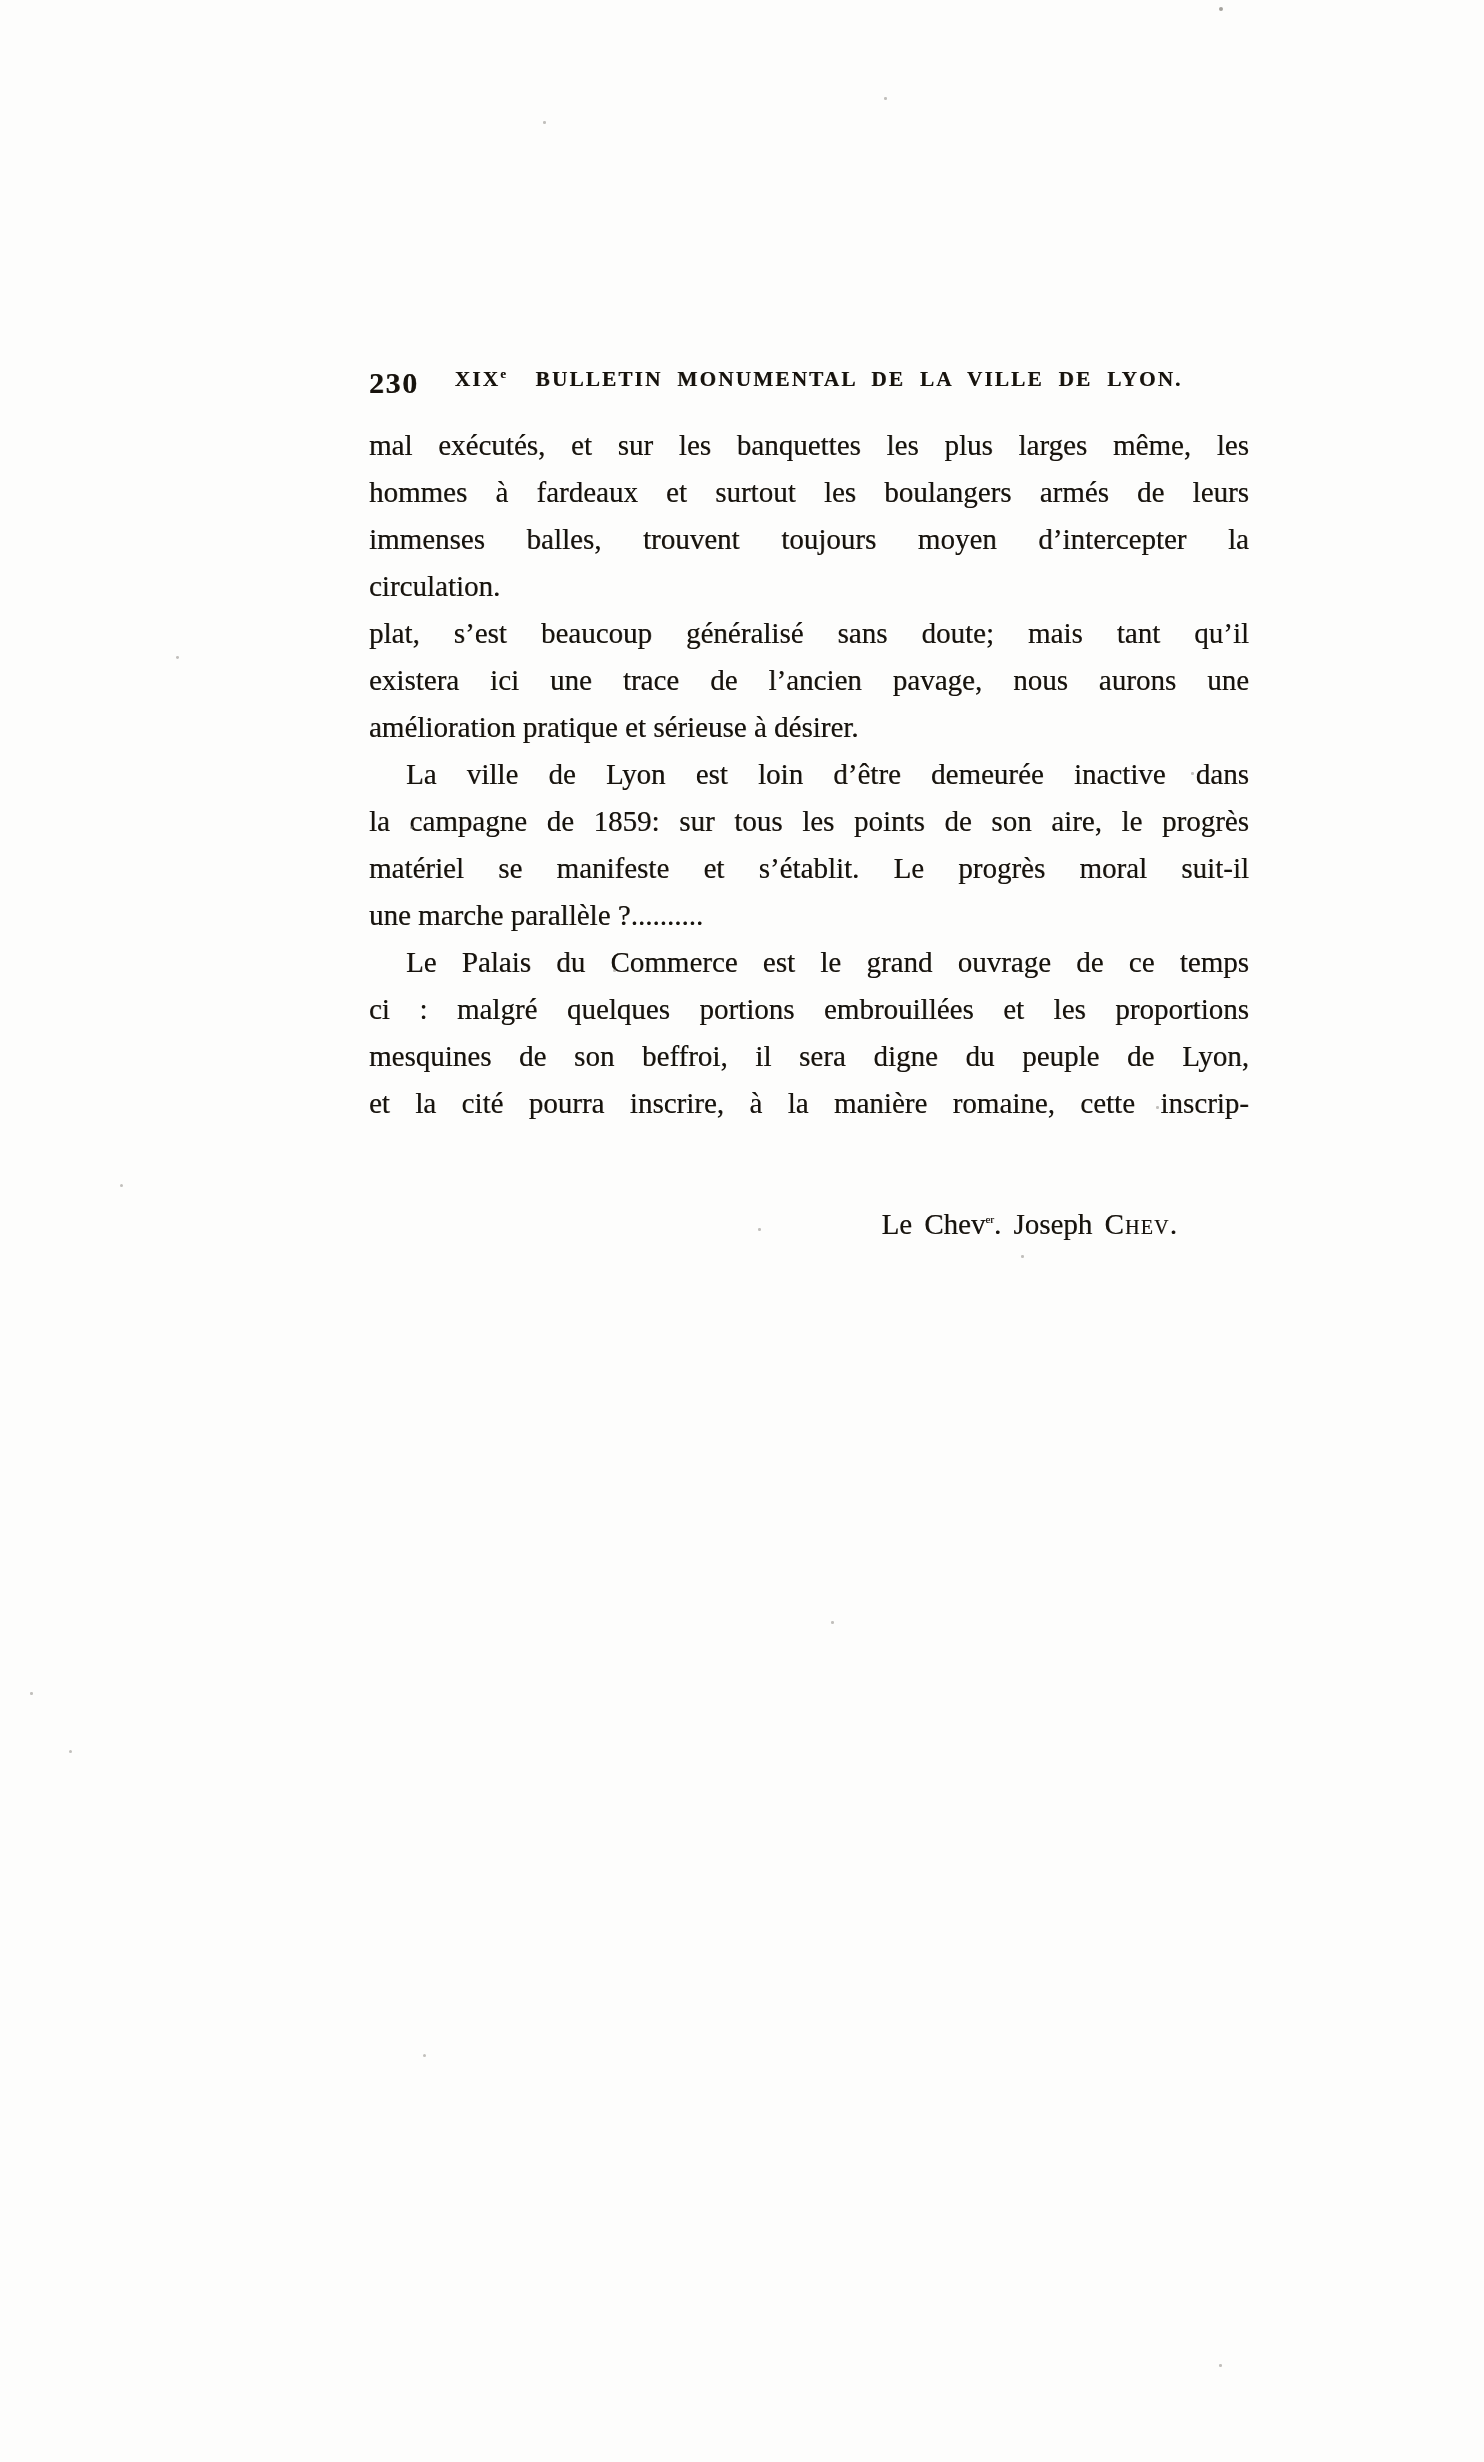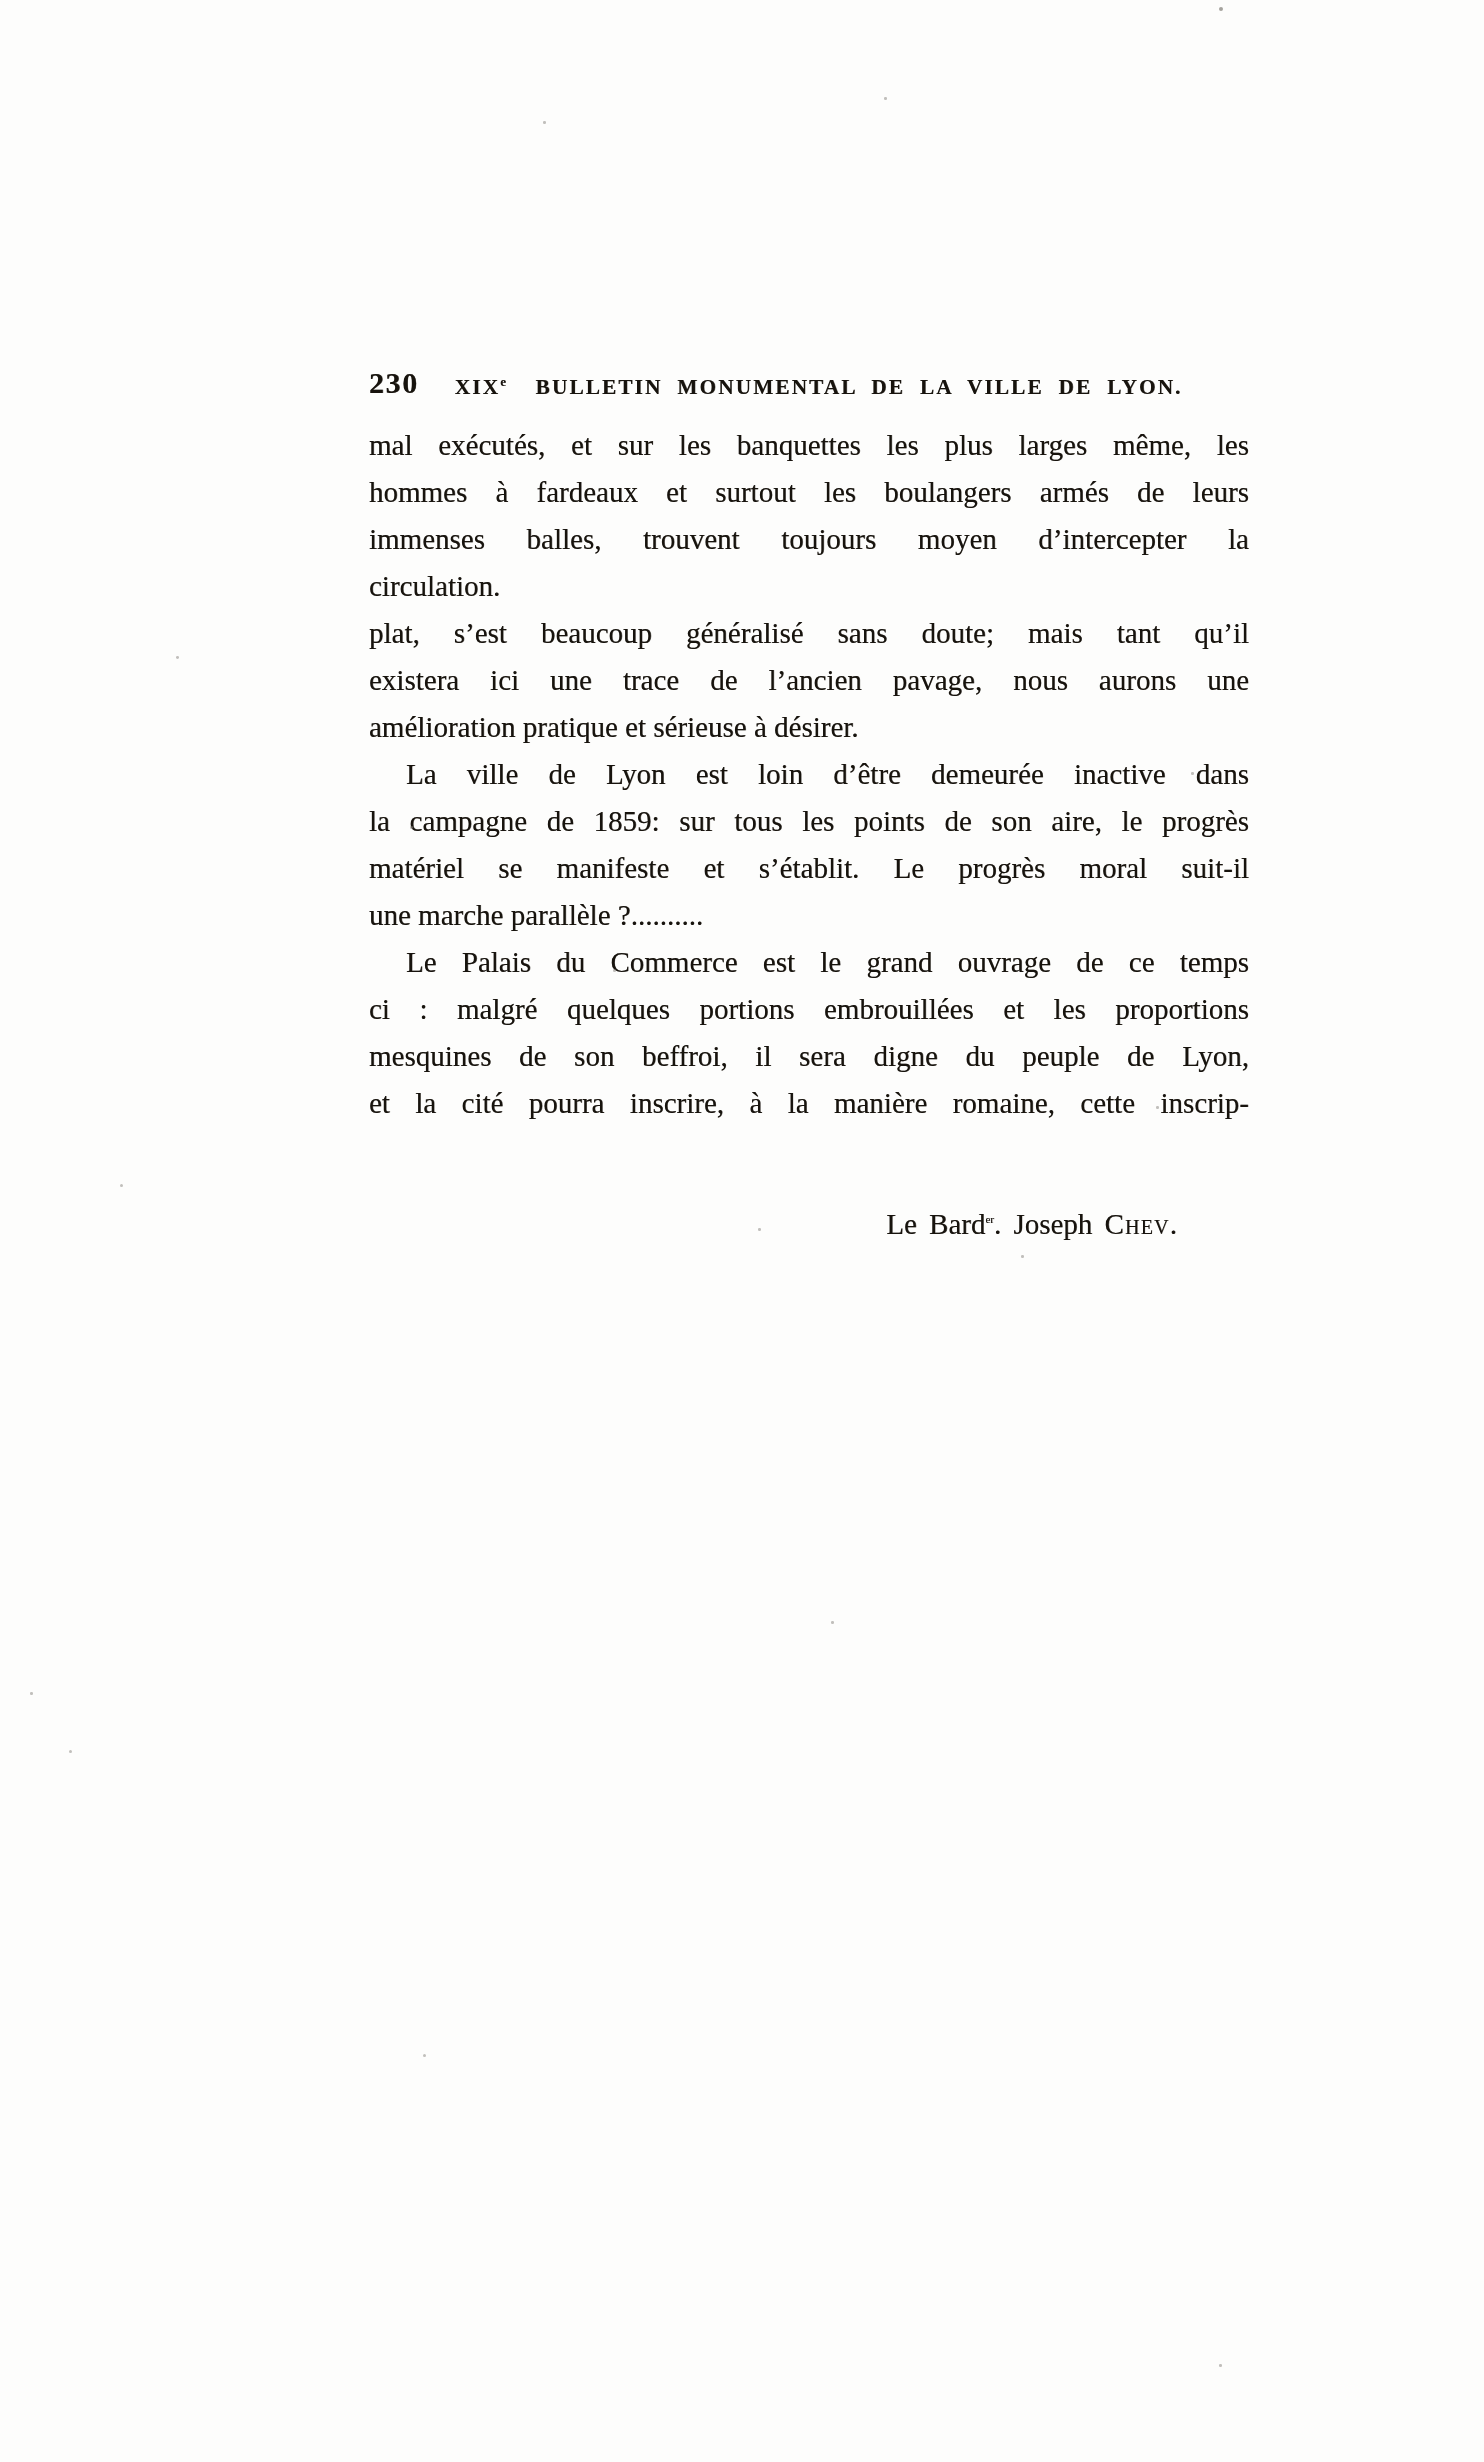--- a/index.html
+++ b/index.html
@@ -14,21 +14,21 @@
     text-shadow: 0.4px 0.2px 0 rgba(23, 19, 13, 0.55);
   }
 
   
   .running-head {
     position: absolute;
     left: 369px;
     top: 366px;
     width: 880px;
     display: flex;
-    align-items: flex-end;
+    align-items: flex-start;
     white-space: nowrap;
   }
   .page-number {
     font-size: 30px;
     letter-spacing: 1.6px;
     font-weight: 700;
   }
   .head-title {
     margin-left: 36px;
     font-size: 21.3px;
@@ -119,21 +119,21 @@
     </div>
 
     <div>
       <div class="line indent">Le Palais du Commerce est le grand ouvrage de ce temps</div>
       <div class="line">ci : malgré quelques portions embrouillées et les proportions</div>
       <div class="line">mesquines de son beffroi, il sera digne du peuple de Lyon,</div>
       <div class="line">et la cité pourra inscrire, à la manière romaine, cette inscrip-</div>
     </div>
 
 
-    <div class="signature"><span>Le Bard</span><sup>er</sup><span>. Joseph </span><span class="smallcaps">Chev</span><span>.</span></div>
+    <div class="signature"><span>Le Chev</span><sup>er</sup><span>. Joseph </span><span class="smallcaps">Chev</span><span>.</span></div>
 
   </div>
 
   <div class="speck" style="left:1219px; top:6.6px; width:4.1px; height:4.1px; opacity:.8;"></div>
   <div class="speck" style="left:884px; top:97px; width:2.5px; height:2.5px;"></div>
   <div class="speck" style="left:543px; top:121px; width:2.5px; height:2.5px;"></div>
   <div class="speck" style="left:176px; top:656px; width:3.3px; height:2.5px;"></div>
   <div class="speck" style="left:1191px; top:772px; width:2.5px; height:2.5px;"></div>
   <div class="speck" style="left:410px; top:826px; width:2.5px; height:2.5px;"></div>
   <div class="speck" style="left:613px; top:969px; width:2.5px; height:2.5px;"></div>

